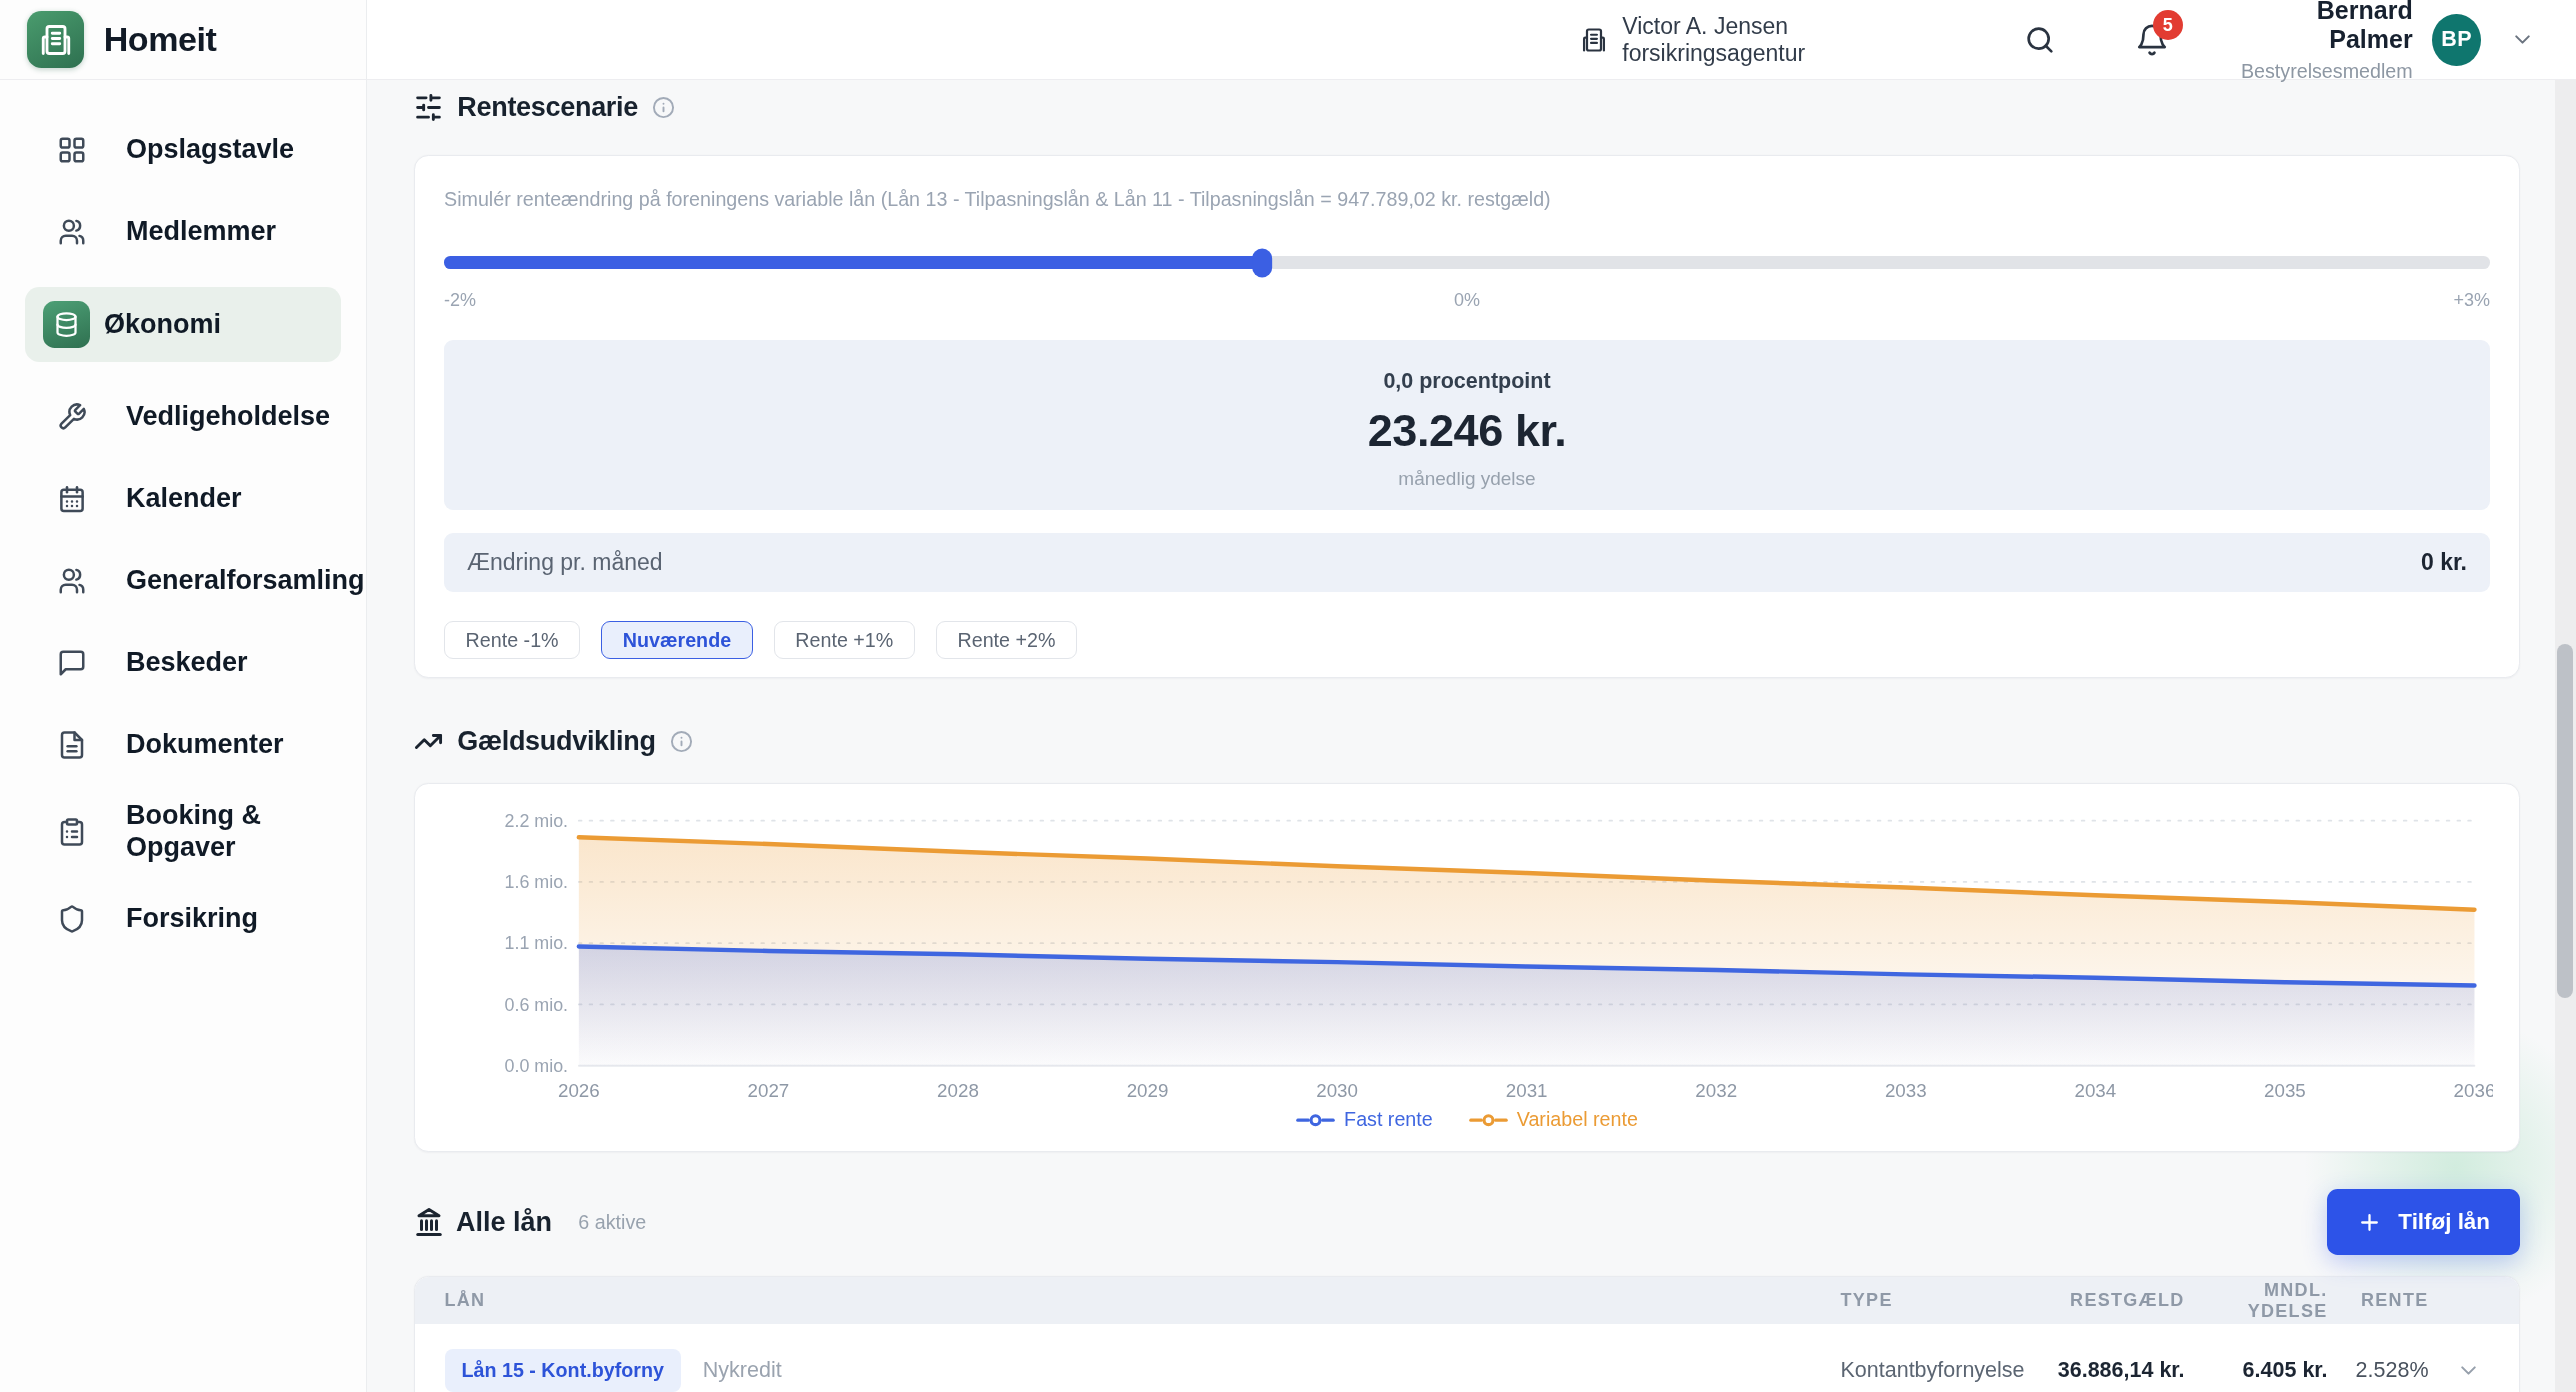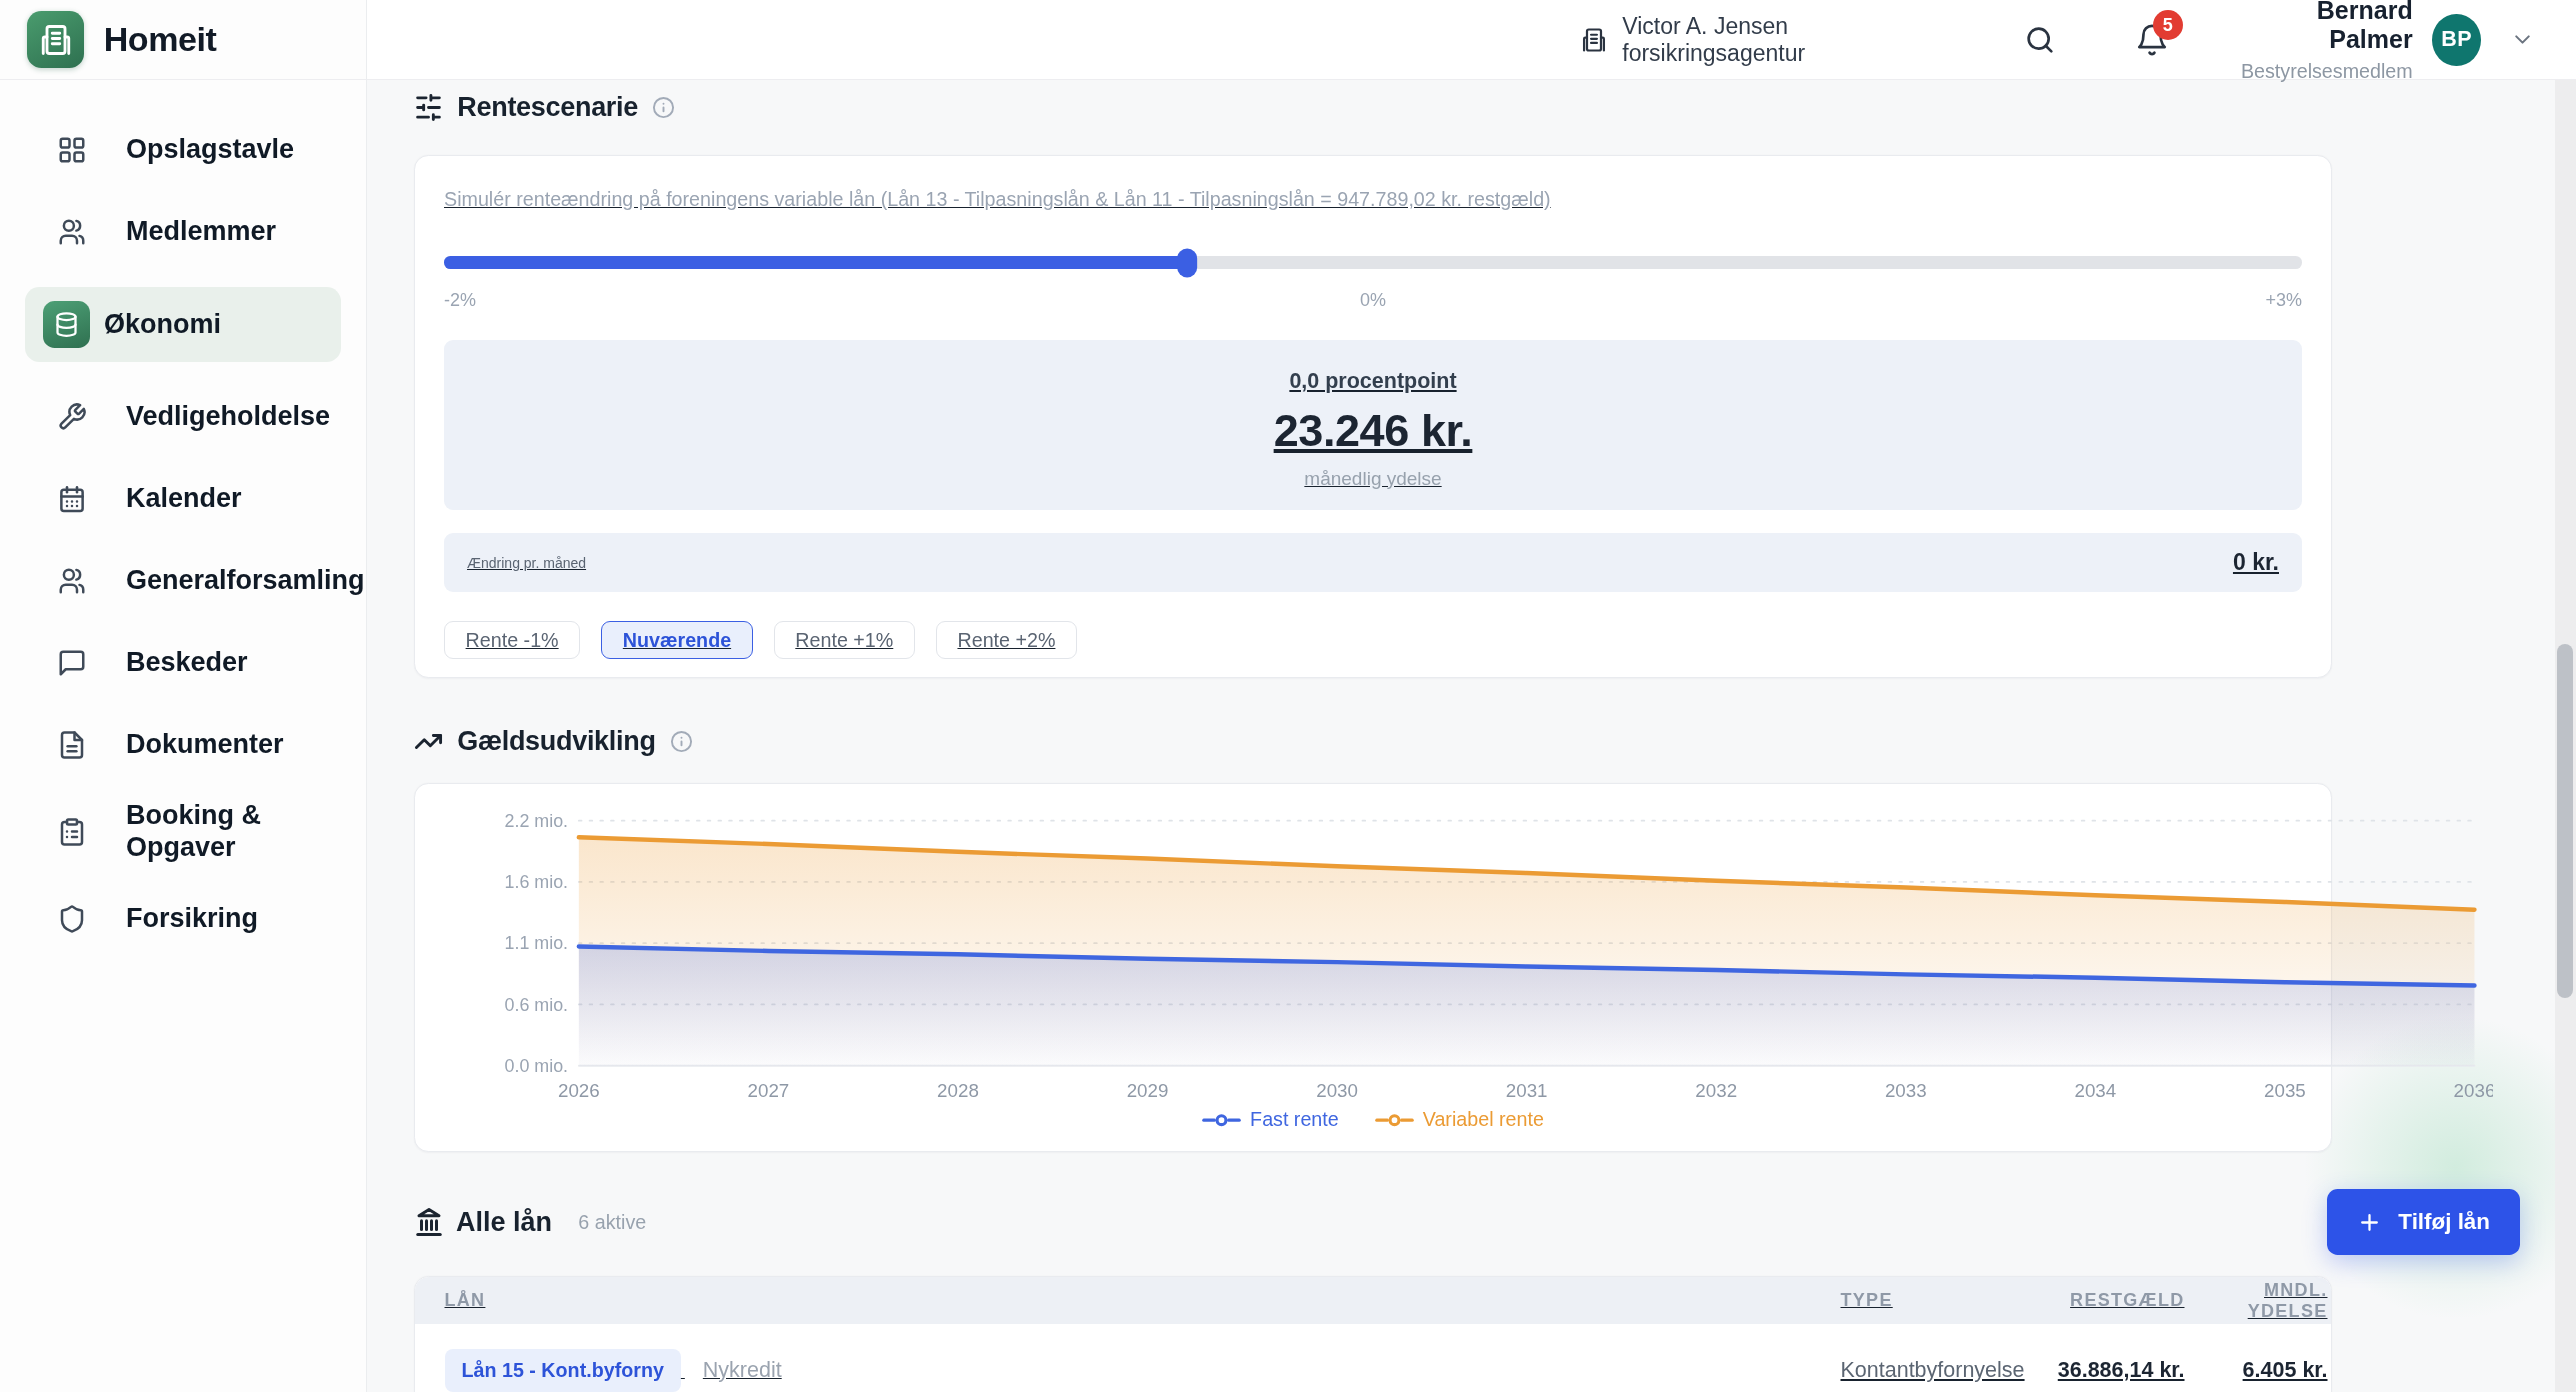--- a/index.html
+++ b/index.html
@@ -59,23 +59,23 @@
   .nav-tile {
     width:47px; height:47px; border-radius:11.6px; flex:0 0 47px;
     background:linear-gradient(160deg,#4da076 0%,#2f7050 100%);
     display:flex; align-items:center; justify-content:center;
   }
   
   .main { position:absolute; left:367px; top:80px; right:0; bottom:0; }
   .sec-title { position:absolute; left:47px; display:flex; align-items:center; gap:14.3px; z-index:1; }
   .sec-title h2 { font-size:27px; font-weight:700; color:#18222e; letter-spacing:-0.3px; }
   .card {
-    position:absolute; left:47px; width:1918px; background:#fff;
+    position:absolute; left:47px; width:2106px; background:#fff;
     border:0.9px solid #e9ebef; border-radius:14.3px;
-    box-shadow:0 0.9px 1.8px rgba(16,24,40,.04); z-index:1;text-decoration:underline;
+    box-shadow:0 0.9px 1.8px rgba(16,24,40,.04); z-index:1;
   }
   #card-rente { top:75px; height:523px; padding:32px 29px 0 29px; }
   .rente-desc { font-size:19.7px; color:#9aa4b2; }
   .slider { position:relative; margin-top:38px; height:27px; display:flex; align-items:center; }
   .slider-track { position:relative; width:100%; height:12.5px; border-radius:6.3px; background:#e1e3e7; }
   .slider-fill { position:absolute; left:0; top:0; bottom:0; border-radius:6.3px; background:#3b5fe3; }
   .slider-thumb {
     position:absolute; top:50%; transform:translate(-50%,-50%);
     width:19.7px; height:29px; border-radius:10.7px; background:#3b5fe3;
   }
@@ -87,21 +87,21 @@
     margin-top:27px; height:170px; border-radius:9px; background:#edf1f8;
     display:flex; flex-direction:column; align-items:center; padding-top:29px;
   }
   .result-points { font-size:21.5px; font-weight:600; color:#333f4e; }
   .result-amount { font-size:45px; font-weight:800; color:#1c2532; margin-top:10.7px; letter-spacing:-0.4px; }
   .result-caption { font-size:19px; color:#97a1ad; margin-top:10.7px; }
   .change-panel {
     margin-top:23px; height:59px; border-radius:9px; background:#edf1f8;
     display:flex; align-items:center; justify-content:space-between; padding:0 23px;
   }
-  .change-label { font-size:14px; color:#5a6472; }
+  .change-label { font-size:23px; color:#5a6472; }
   .change-value { font-size:23px; font-weight:700; color:#1c2532; }
   .chip-row { margin-top:29px; display:flex; gap:21px; }
   .chip {
     height:38px; padding:0 20.6px; border-radius:9px; border:0.9px solid #e2e5ea;
     background:#fff; font-size:19.7px; color:#5a6472; cursor:pointer;
     font-family:inherit; display:flex; align-items:center;
   }
   .chip.active { border:1.8px solid #3b5fe3; background:#e9effc; color:#2d53d8; font-weight:700; }
   
   #card-chart { top:703px; height:369px; padding:25px 29px 0 29px; }

